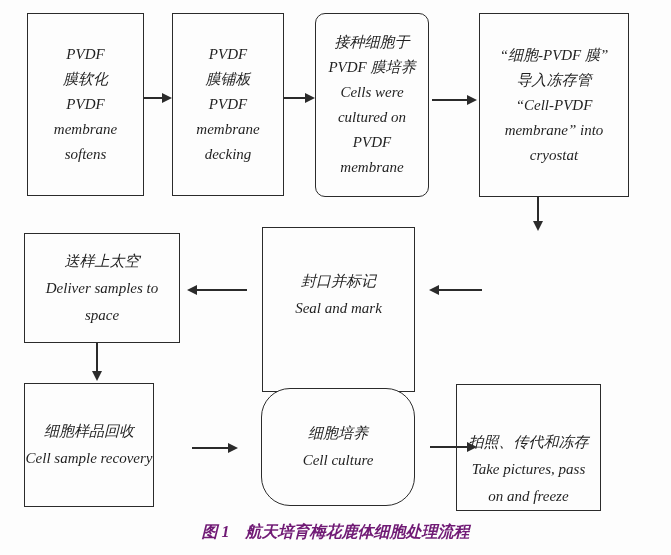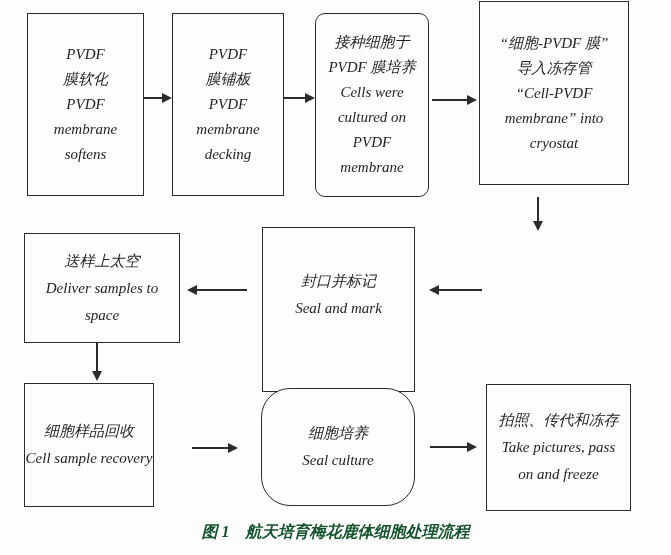--- a/index.html
+++ b/index.html
@@ -23,21 +23,21 @@
     border-top:5px solid transparent; border-bottom:5px solid transparent;
     border-left:10px solid var(--line); }
   .head-left { position:absolute; width:0; height:0;
     border-top:5px solid transparent; border-bottom:5px solid transparent;
     border-right:10px solid var(--line); }
   .head-down { position:absolute; width:0; height:0;
     border-left:5px solid transparent; border-right:5px solid transparent;
     border-top:10px solid var(--line); }
   .caption {
     position:absolute; top:522px; left:0; width:100%;
-    text-align:center; font-weight:bold; font-size:16px; color:#14532d;
+    text-align:center; font-weight:bold; font-size:16px; color:#701a75;
   }
   .caption .cap-text { margin-left:16px; }
 </style>
 </head>
 <body>
 
 <div id="figure">
 
   <div class="box top" style="left:27px; top:13px; width:117px; height:183px;">
     <div class="tline">PVDF</div>
@@ -57,21 +57,21 @@
 
   <div class="box top" style="left:315px; top:13px; width:114px; height:184px; line-height:24px;border-radius:10px;">
     <div class="tline">接种细胞于</div>
     <div class="tline">PVDF 膜培养</div>
     <div class="tline">Cells were</div>
     <div class="tline">cultured on</div>
     <div class="tline">PVDF</div>
     <div class="tline">membrane</div>
   </div>
 
-  <div class="box top" style="left:479px; top:1px; width:150px; height:184px;">
+  <div class="box top" style="left:479px; top:13px; width:150px; height:184px;">
     <div class="tline">“细胞-PVDF 膜”</div>
     <div class="tline">导入冻存管</div>
     <div class="tline">“Cell-PVDF</div>
     <div class="tline">membrane” into</div>
     <div class="tline">cryostat</div>
   </div>
 
 
   <div class="box mid" style="left:262px; top:227px; width:153px; height:165px; padding-bottom:29px;">
     <div class="tline">封口并标记</div>
@@ -84,24 +84,24 @@
     <div class="tline">space</div>
   </div>
 
   <div class="box bot" style="left:24px; top:383px; width:130px; height:124px;justify-content:center;">
     <div class="tline">细胞样品回收</div>
     <div class="tline">Cell sample recovery</div>
   </div>
 
   <div class="box bot" style="left:261px; top:388px; width:154px; height:118px;border-radius:29px;">
     <div class="tline">细胞培养</div>
-    <div class="tline">Seal culture</div>
+    <div class="tline">Cell culture</div>
   </div>
 
-  <div class="box bot" style="left:486px; top:384px; width:145px; height:127px;">
+  <div class="box bot" style="left:456px; top:384px; width:145px; height:127px;justify-content:flex-end;">
     <div class="tline">拍照、传代和冻存</div>
     <div class="tline">Take pictures, pass</div>
     <div class="tline">on and freeze</div>
   </div>
 
   <div>
     <div class="hline" style="left:144px; top:97px; width:20px;"></div>
     <div class="head-right" style="left:162px; top:93px;"></div>
   </div>
 

